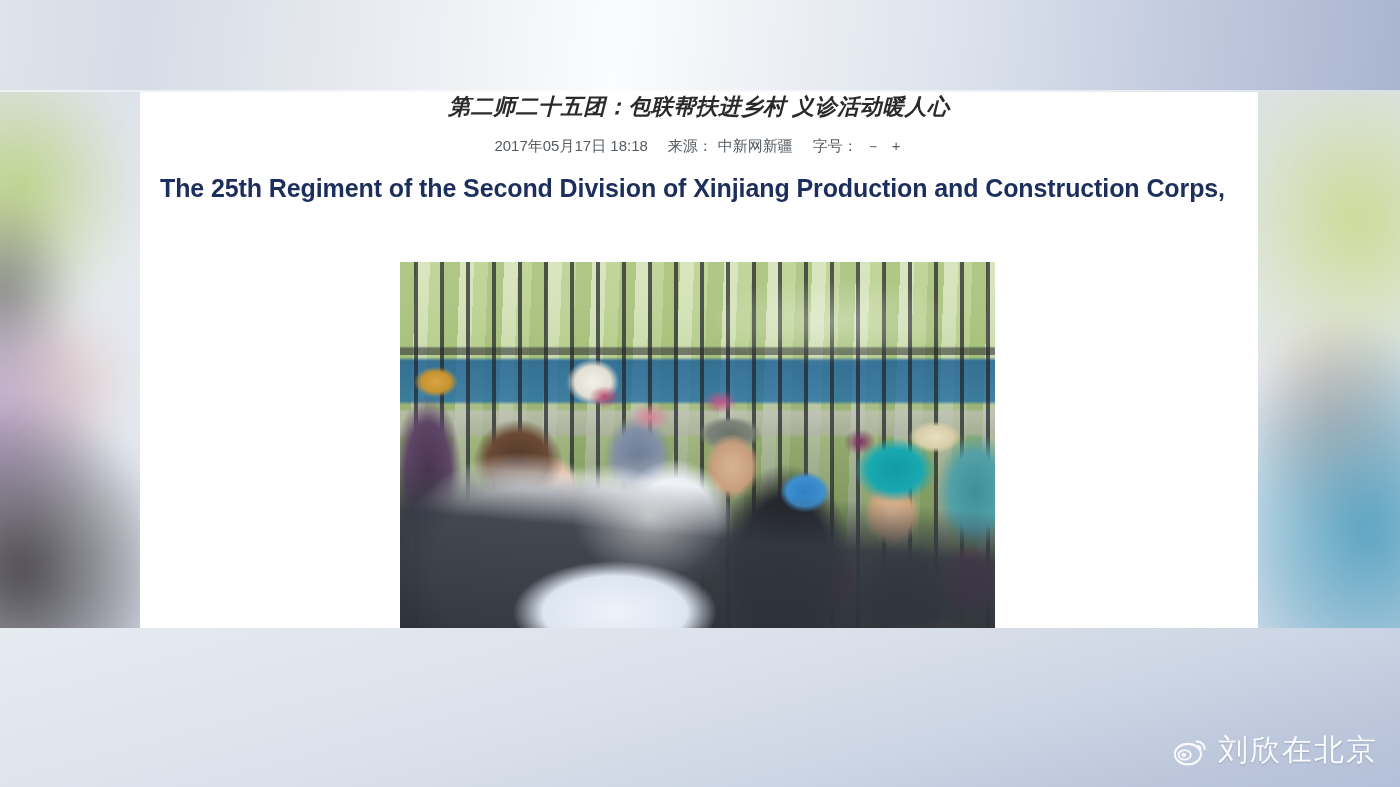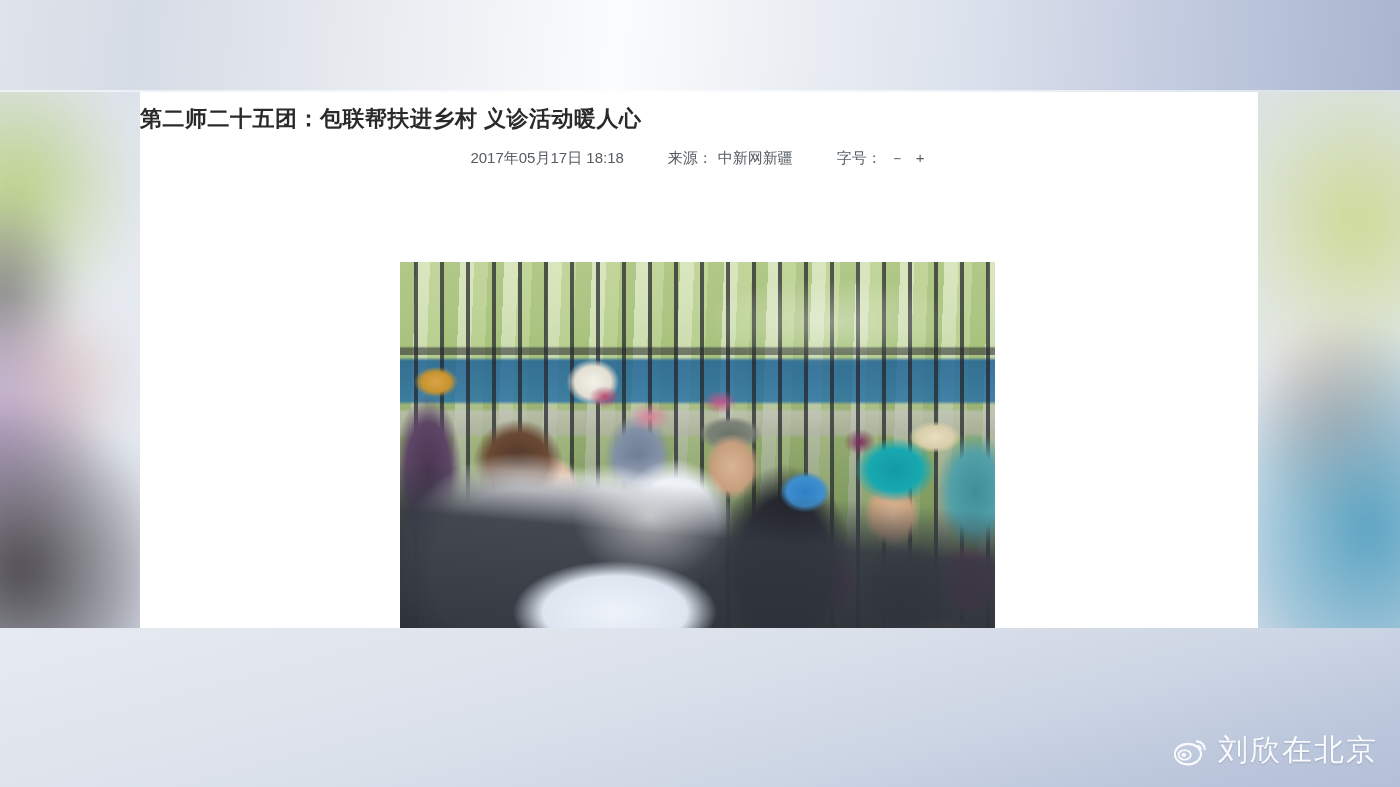--- a/index.html
+++ b/index.html
@@ -63,34 +63,35 @@
   
   .article {
     position:absolute;
     left:140px; top:92px;
     width:1118px; height:536px;
     background:#ffffff;
     overflow:hidden;
   }
 
   .headline-cn {
-    margin-top:12px;
+    text-align:center;
     font-size:22px;
     font-weight:bold;
     color:#2a2a2a;
     letter-spacing:.5px;
     line-height:30px;
+    font-style:italic;
   }
 
   .meta-row {
     margin-top:13px;
     display:flex;
     justify-content:center;
     align-items:center;
-    gap:44px;
+    gap:20px;
     font-size:15px;
     color:#555b60;
     line-height:22px;
   }
   .meta-item { display:flex; align-items:center; gap:5px; white-space:nowrap; }
   .fs-btn {
     cursor:pointer;
     padding:0 3px;
     color:#555b60;
   }
@@ -235,20 +236,21 @@
 
       <span class="meta-item">
         <span>字号：</span>
         <span class="fs-btn">－</span>
         <span class="fs-btn">+</span>
       </span>
 
     </div>
 
     <div class="headline-en">
+      <div>The 25th Regiment of the Second Division of Xinjiang Production and Construction Corps,</div>
     </div>
 
     <div class="photo-wrap">
       <div class="photo"></div>
       <div class="photo-glare"></div>
     </div>
 
   </div>
 
   <div class="watermark">

